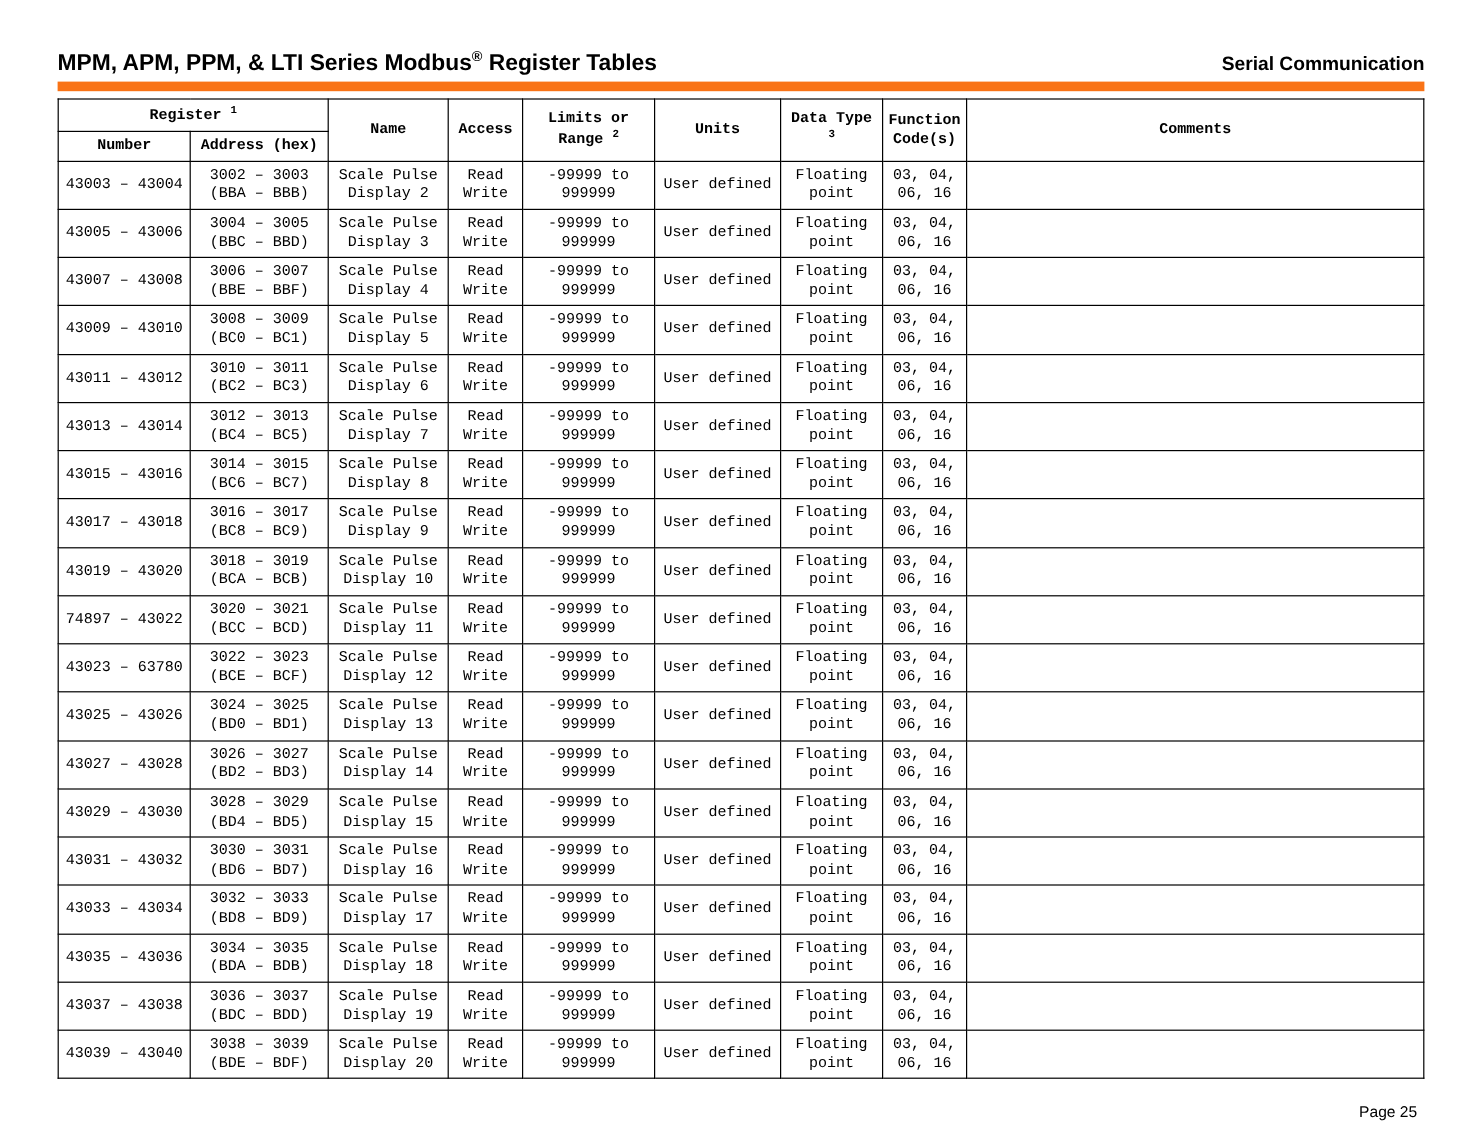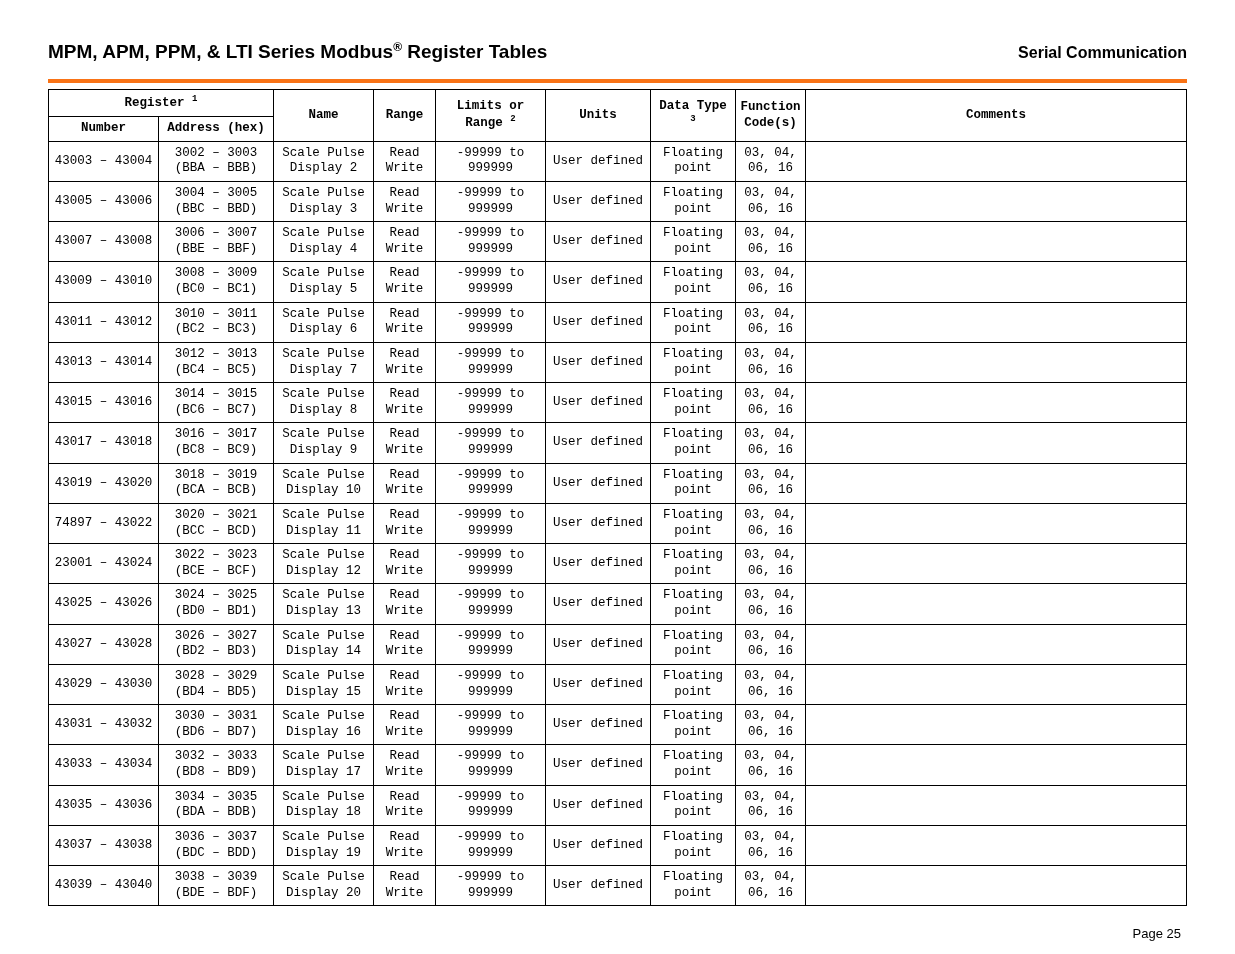--- a/index.html
+++ b/index.html
@@ -8,22 +8,22 @@
     margin: 0;
     padding: 40px 48px 20px 48px;
     color: #000;
     width: 1235px;
     box-sizing: border-box;
   }
   .header-row {
     display: flex;
     justify-content: space-between;
     align-items: baseline;
-    border-bottom: 4px solid #f97316;
-    padding-bottom: 16px;
+    border-bottom: 8px solid #f97316;
+    padding-bottom: 4px;
     margin-bottom: 6px;
   }
   .header-left {
     font-size: 19px;
     font-weight: bold;
   }
   .header-left sup {
     font-size: 12px;
     vertical-align: super;
   }
@@ -87,21 +87,21 @@
     <col class="c-lim">
       <col class="c-units">
       <col class="c-dt">
       <col class="c-fc">
       <col class="c-comm">
   </colgroup>
   <thead>
     <tr>
       <th colspan="2"><span>Register </span><sup>1</sup></th>
       <th rowspan="2">Name</th>
-      <th rowspan="2">Range</th>
+      <th rowspan="2">Access</th>
       <th rowspan="2"><span>Limits or Range </span><sup>2</sup></th>
       <th rowspan="2">Units</th>
       <th rowspan="2"><span>Data Type </span><sup>3</sup></th>
       <th rowspan="2">Function Code(s)</th>
       <th rowspan="2">Comments</th>
     </tr>
     <tr>
       <th>Number</th>
       <th>Address (hex)</th>
     </tr>
@@ -211,21 +211,21 @@
         <td>3020 – 3021<br>(BCC – BCD)</td>
         <td>Scale Pulse<br>Display 11</td>
         <td>Read Write</td>
         <td>-99999 to 999999</td>
         <td>User defined</td>
         <td>Floating point</td>
         <td>03, 04,<br>06, 16</td>
         <td></td>
       </tr>
       <tr>
-        <td>23001 – 43024</td>
+        <td>43023 – 63780</td>
         <td>3022 – 3023<br>(BCE – BCF)</td>
         <td>Scale Pulse<br>Display 12</td>
         <td>Read Write</td>
         <td>-99999 to 999999</td>
         <td>User defined</td>
         <td>Floating point</td>
         <td>03, 04,<br>06, 16</td>
         <td></td>
       </tr>
       <tr>

